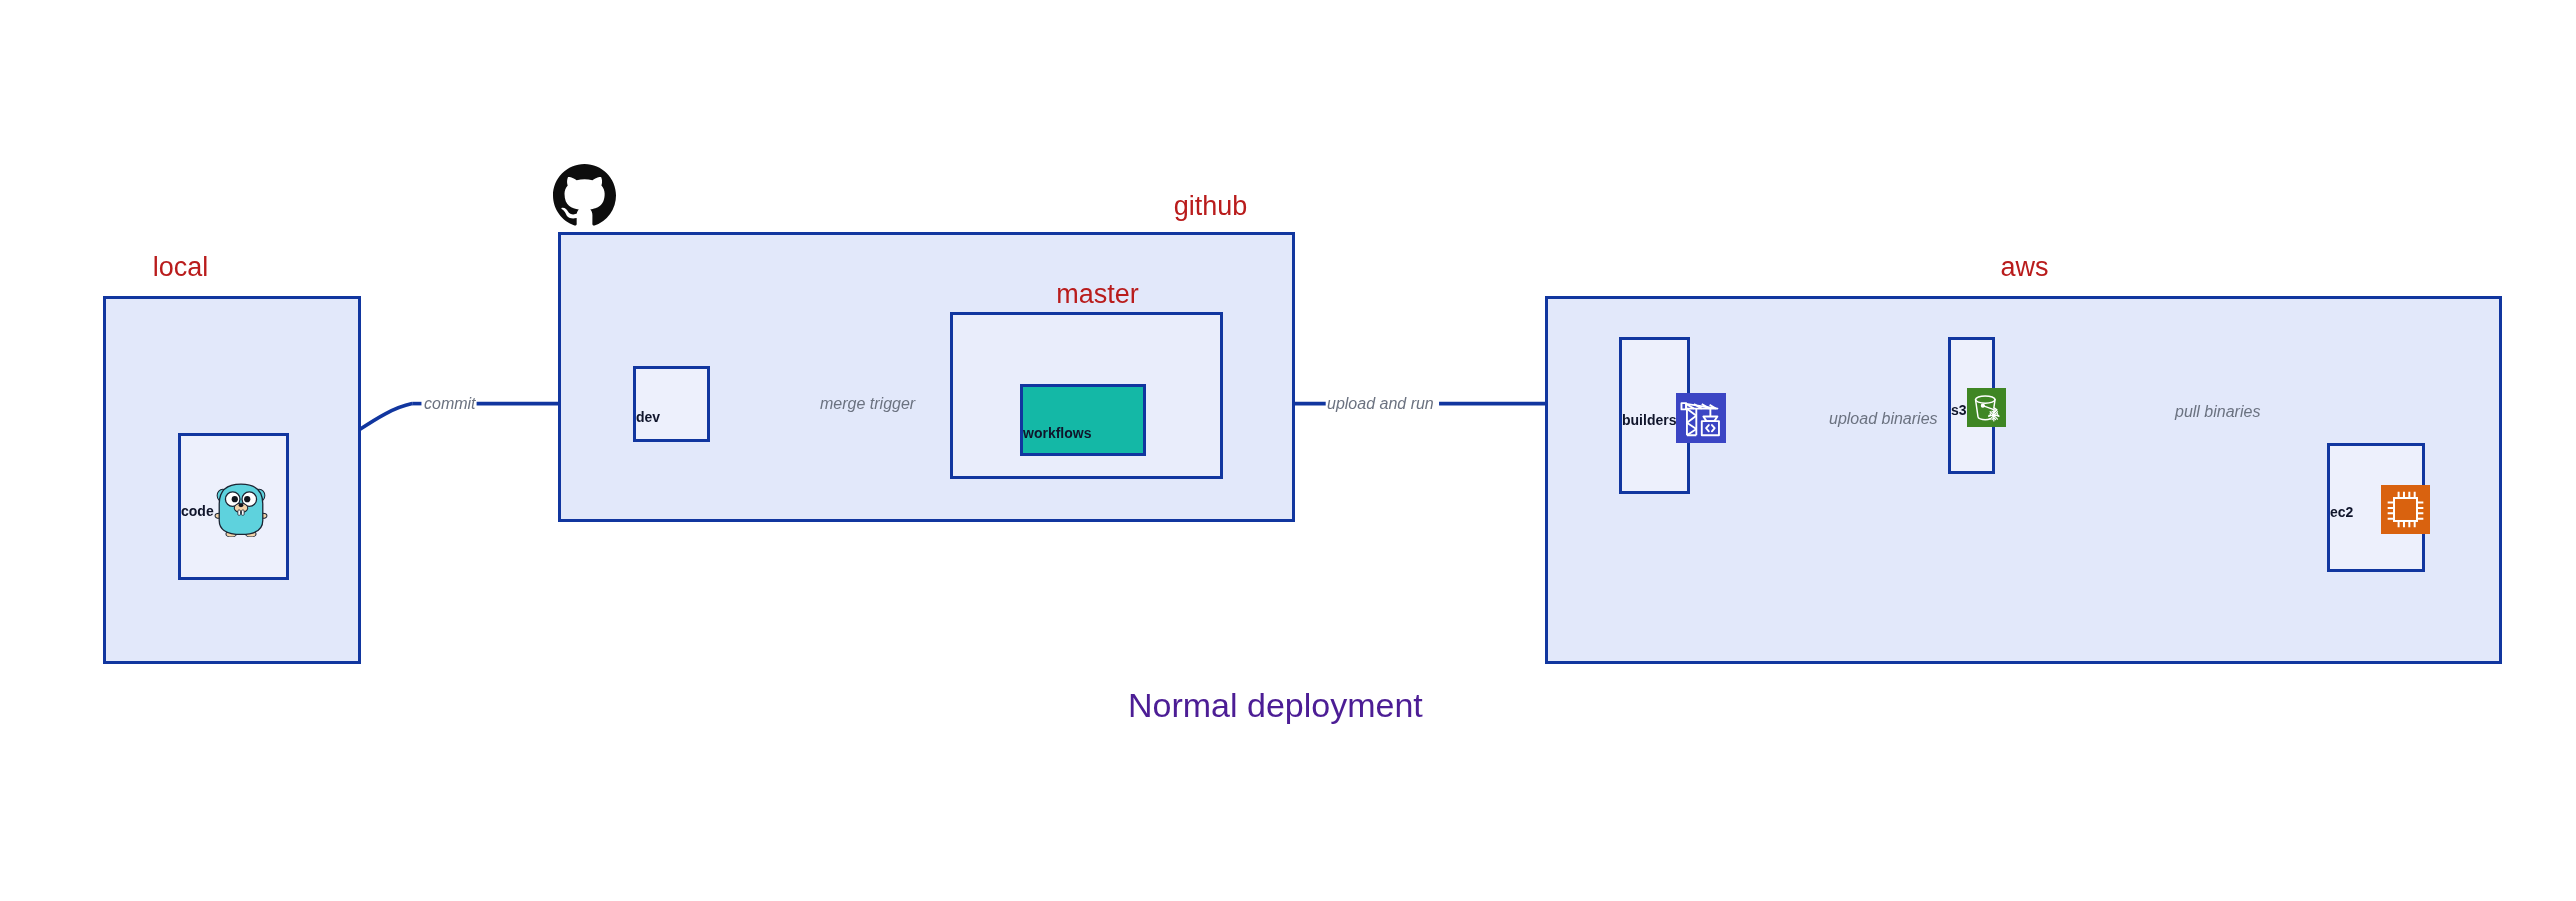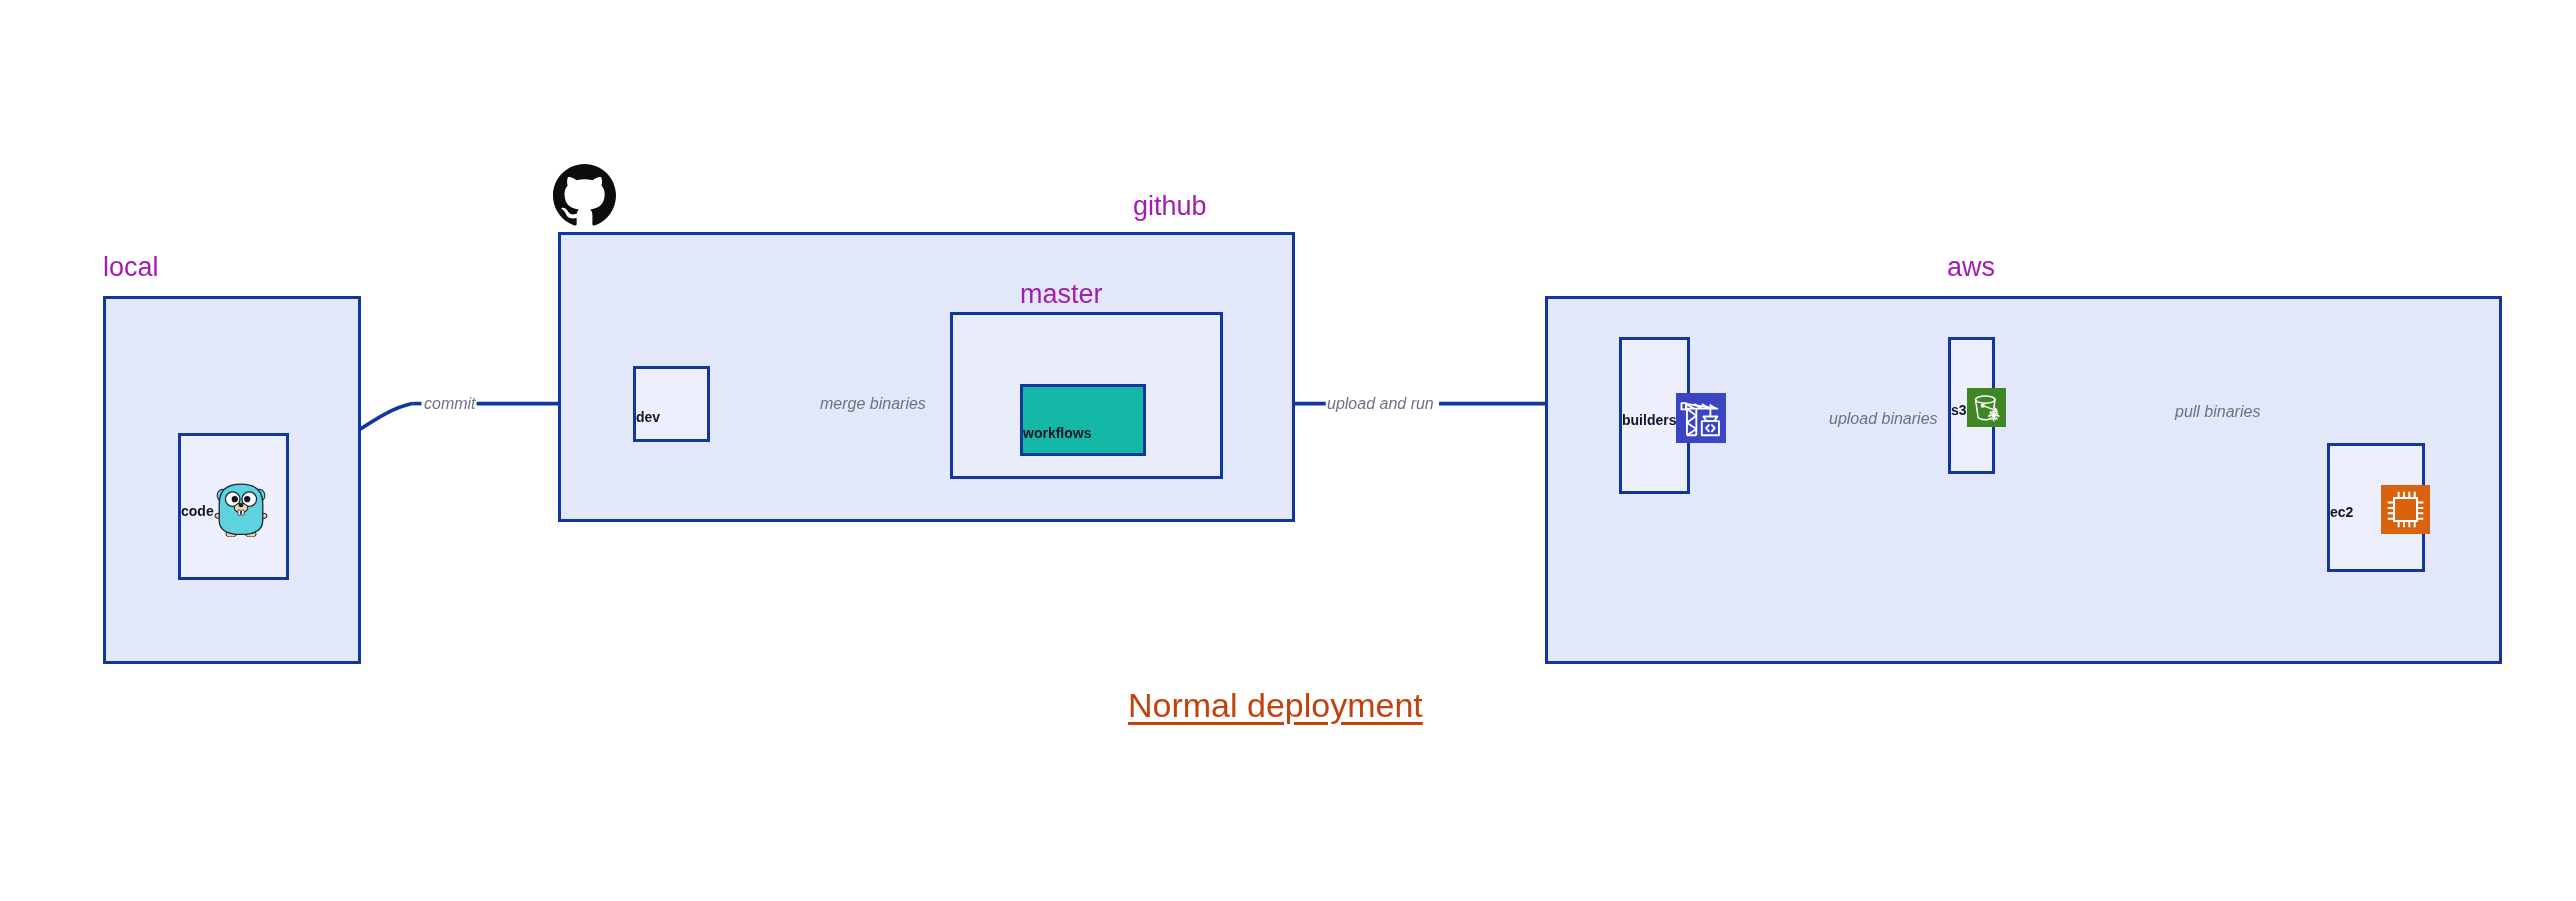--- a/index.html
+++ b/index.html
@@ -34,24 +34,25 @@
     position: absolute;
     background: #e2e8fa;
     border: 3.1px solid #11369f;
     box-sizing: border-box;
   }
   .group.inner {
     background: #e9edfb;
   }
   .group-label {
     position: absolute;
-    color: #a21caf;
+    color: #b91c1c;
     font-size: 27px;
     font-weight: 400;
     white-space: nowrap;
+    text-align: center;
     line-height: 1;
   }
 
   
   .node {
     position: absolute;
     background: #edf0fc;
     border: 3.1px solid #11369f;
     box-sizing: border-box;
     display: flex;
@@ -78,24 +79,23 @@
     font-size: 16px;
     font-style: italic;
     white-space: nowrap;
     background: transparent;
     line-height: 1;
   }
 
   
   .diagram-title {
     position: absolute;
-    color: #c2410c;
+    color: #4c1d95;
     font-size: 34px;
     font-weight: 400;
-    text-decoration: underline;
     text-underline-offset: 5.2px;
     white-space: nowrap;
     line-height: 1;
   }
 
   .gh-logo { position: absolute; }
 </style>
 </head>
 <body>
 
@@ -262,21 +262,21 @@
 
           <path d="M17 23 L10 23 M17 30 L10 30 M17 37 L10 37 M17 44 L10 44"></path>
 
           <path d="M47 23 L54 23 M47 30 L54 30 M47 37 L54 37 M47 44 L54 44"></path>
         </g>
       </svg>
     </div>
   </div>
 
   <div class="edge-label" style="left:424px; top:396px;">commit</div>
-  <div class="edge-label" style="left:820px; top:396px;">merge binaries</div>
+  <div class="edge-label" style="left:820px; top:396px;">merge trigger</div>
   <div class="edge-label" style="left:1327px; top:396px;">upload and run</div>
   <div class="edge-label" style="left:1829px; top:411px;">upload binaries</div>
   <div class="edge-label" style="left:2175px; top:404px;text-align:center;">pull binaries</div>
 
   <div class="diagram-title" style="left:1128px; top:688px;">Normal deployment</div>
 
 </div>
 
 
 </body></html>

